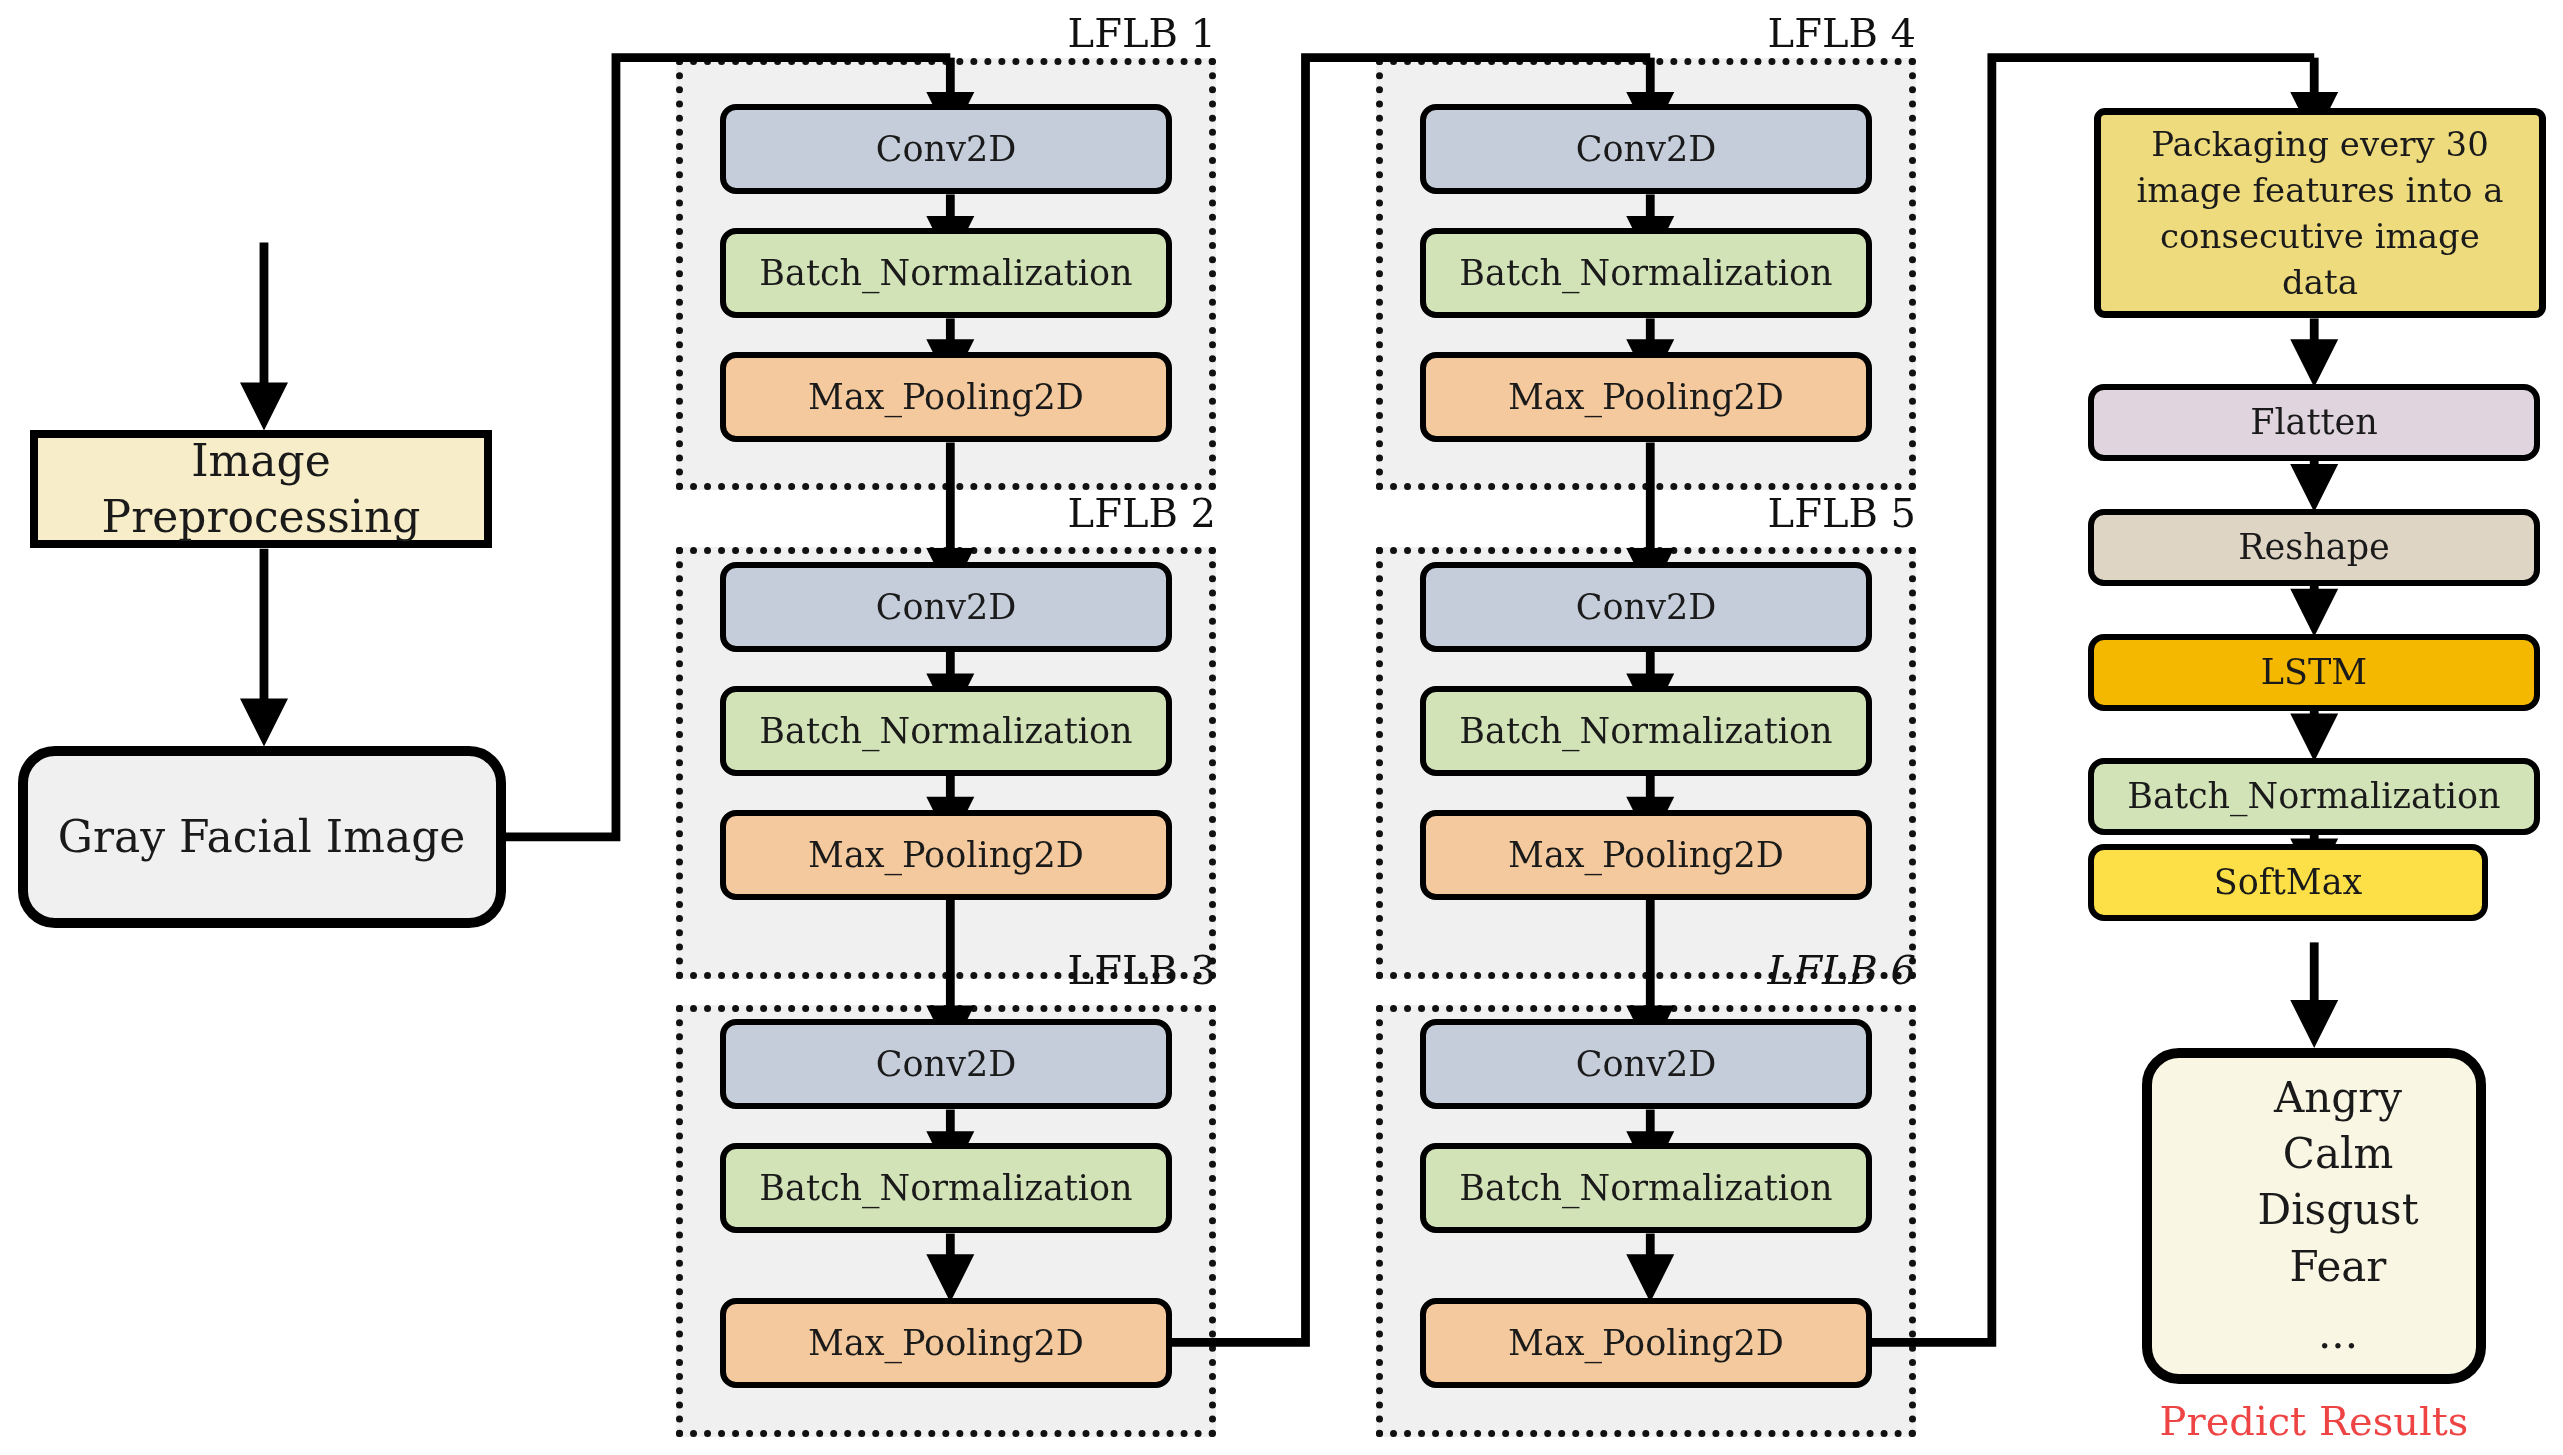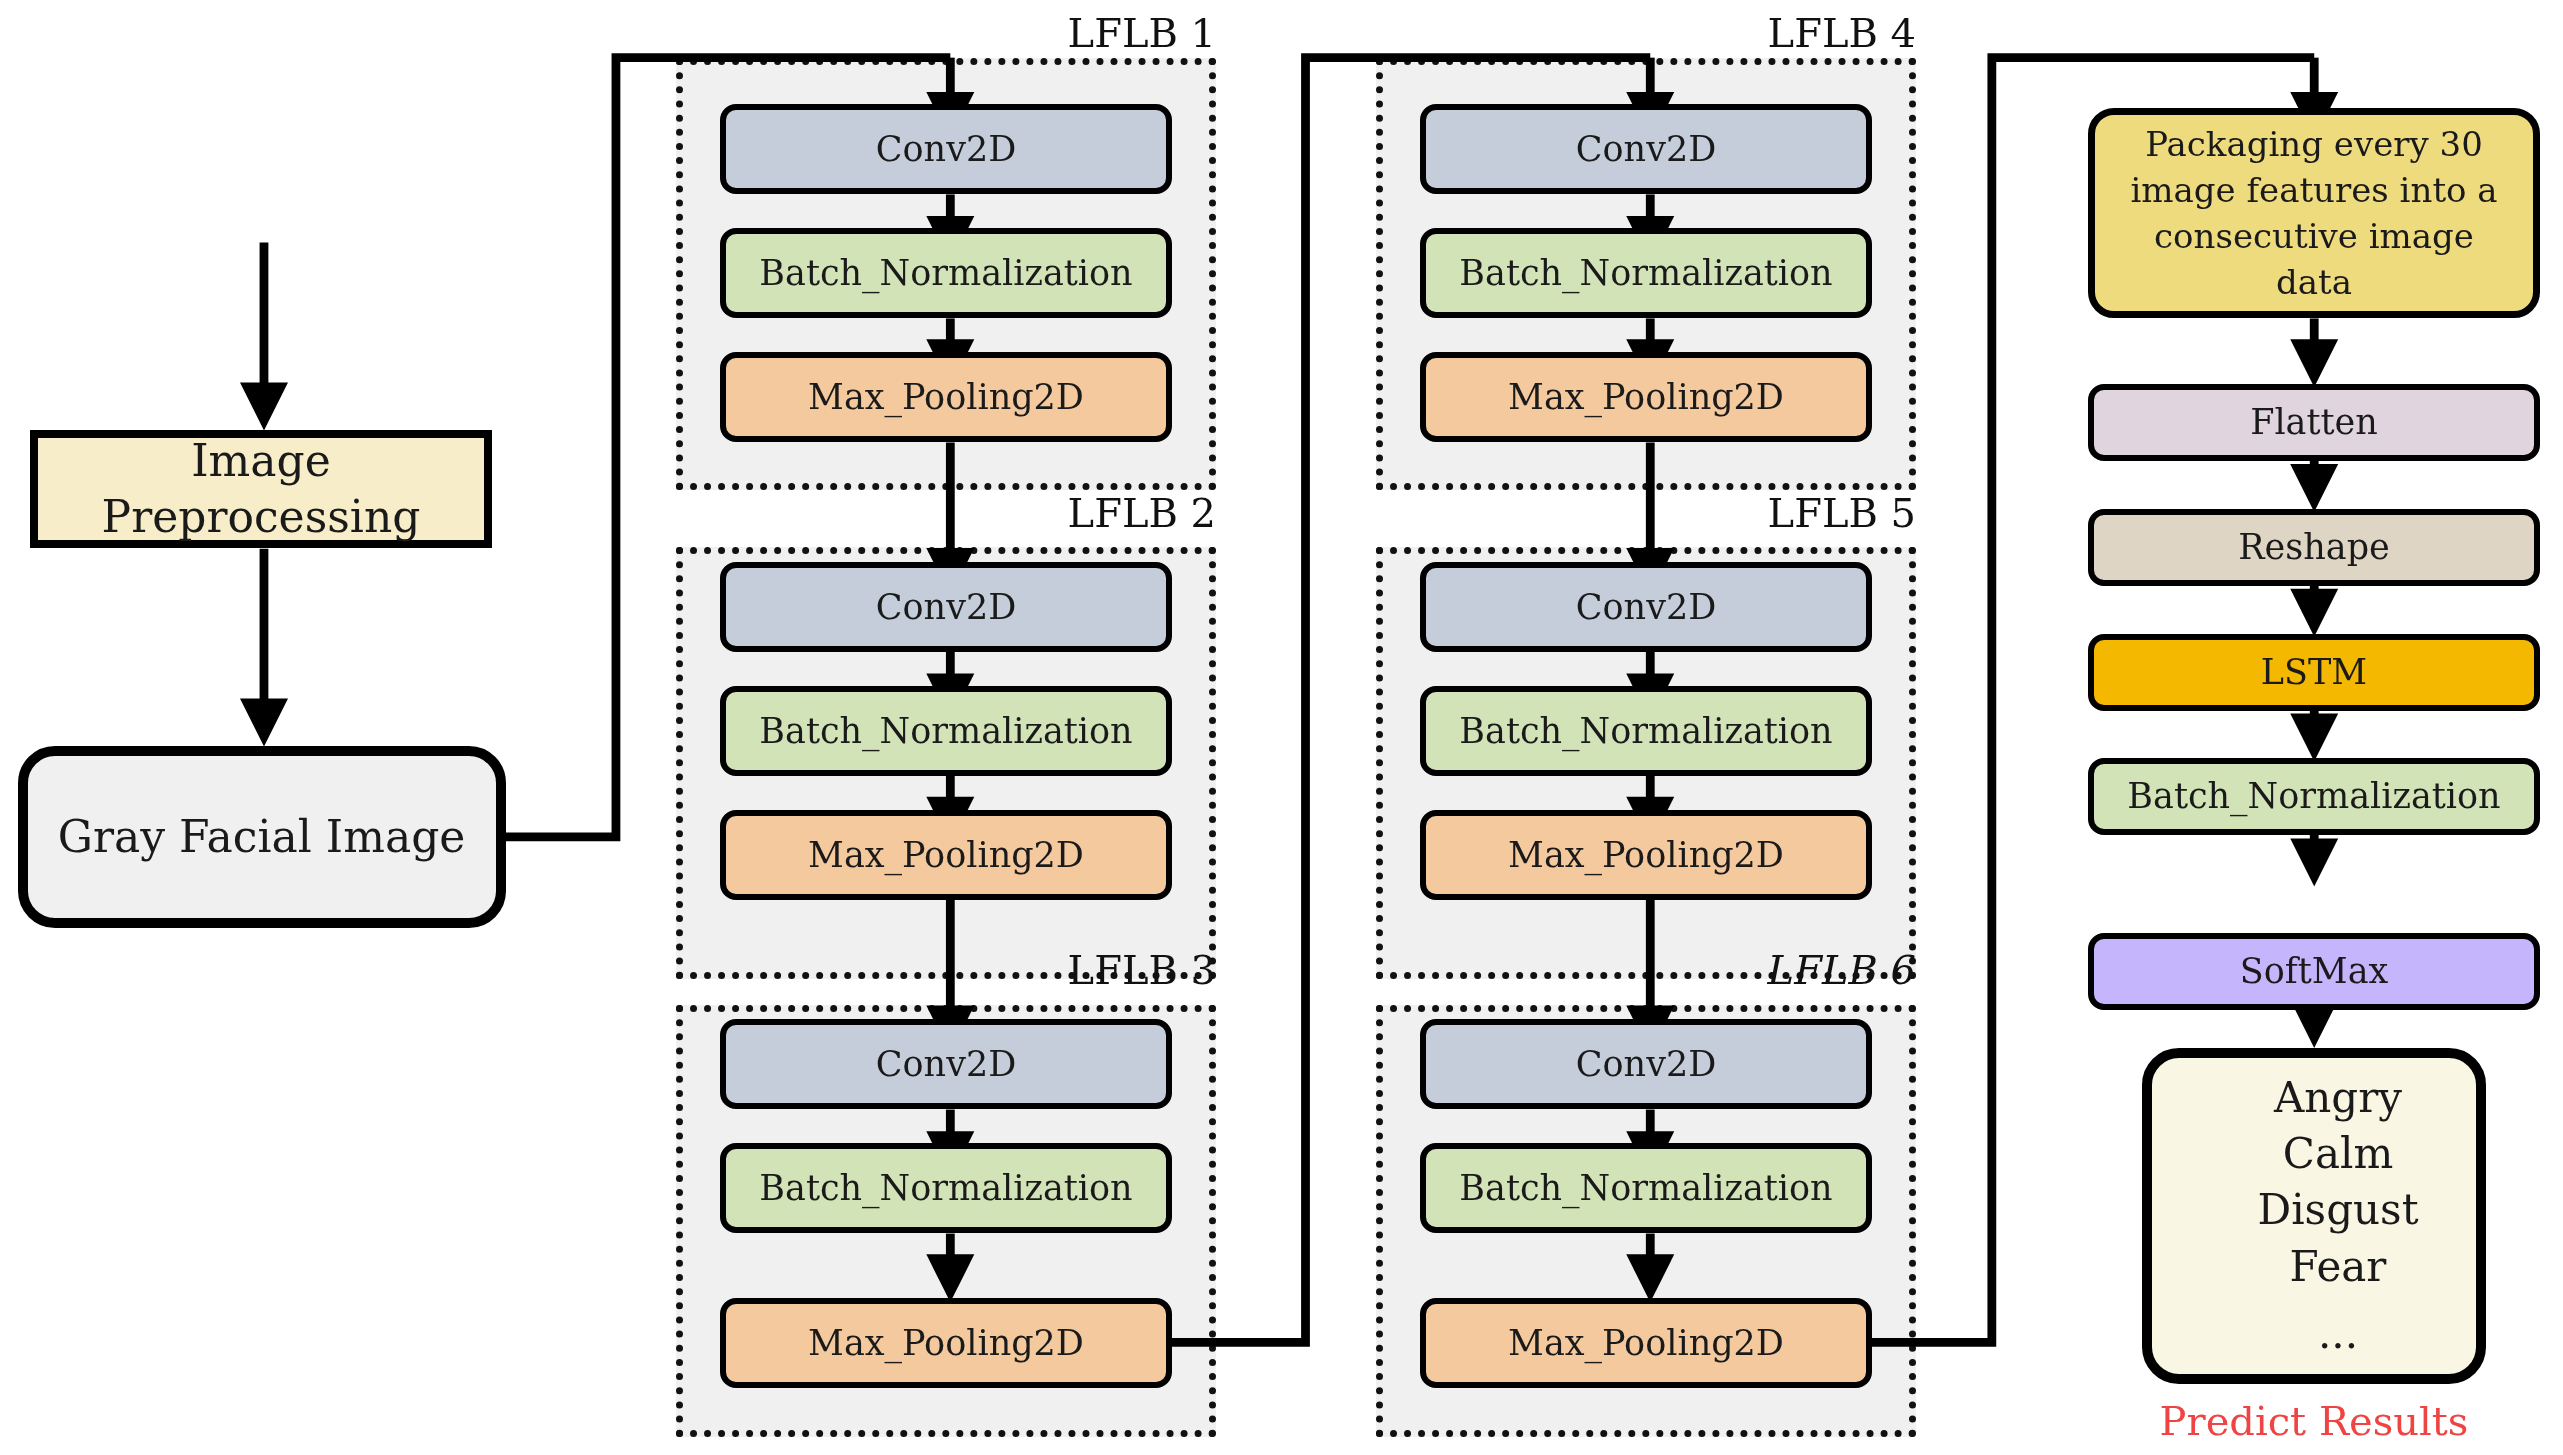--- a/index.html
+++ b/index.html
@@ -10,21 +10,21 @@
   #stage{position:absolute;left:0;top:0;width:2563px;height:1456px;}
 
   
   .node{
     position:absolute;box-sizing:border-box;
     border:7.2px solid #000;
     display:flex;align-items:center;justify-content:center;
     text-align:center;color:#1a1a1a;line-height:1.28;
     z-index:6;
   }
-  .node.rounded{border-radius:26px;}
+  .node.rounded{border-radius:11px;margin-left:6px;}
   .node.rounded-lg{border-radius:37px;}
   .node.pill{border-radius:16px;border-width:6.4px;}
   .node.sq{border-radius:0;}
 
   
   .lflb-group{
     position:absolute;box-sizing:border-box;
     background:#f0f0f0;
     border:7.2px dotted #111;
     z-index:2;
@@ -187,21 +187,21 @@
   <div class="node rounded t-pack" style="left:2088px;top:108px;width:452px;height:210px;background:#eedb7d;">Packaging every 30 image features into a consecutive image data</div>
 
   <div class="node pill t-layer" style="left:2088px;top:384px;width:452px;height:77px;background:#e0d5de;">Flatten</div>
 
   <div class="node pill t-layer" style="left:2088px;top:509px;width:452px;height:77px;background:#ded5c4;">Reshape</div>
 
   <div class="node pill t-layer" style="left:2088px;top:634px;width:452px;height:77px;background:#f5b800;">LSTM</div>
 
   <div class="node pill t-layer" style="left:2088px;top:758px;width:452px;height:77px;background:#d3e3b8;">Batch_Normalization</div>
 
-  <div class="node pill t-layer" style="left:2088px;top:933px;width:452px;height:77px;background:#c4b5fd;">SoftMax</div>
+  <div class="node pill t-layer" style="left:2088px;top:844px;width:400px;height:77px;background:#fde047;">SoftMax</div>
 
   <div class="node rounded-lg t-result" style="left:2142px;top:1048px;width:344px;height:336px;background:#faf6e4;border-width:10.4px;padding-left:48px;">
     <div>
       <div>Angry</div>
       <div>Calm</div>
       <div>Disgust</div>
       <div>Fear</div>
       <div style="margin-top:11.2px;">...</div>
     </div>
   </div>

